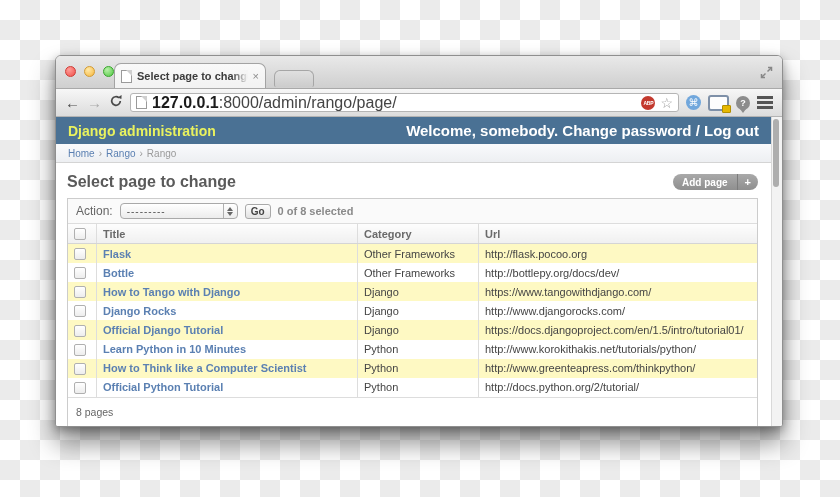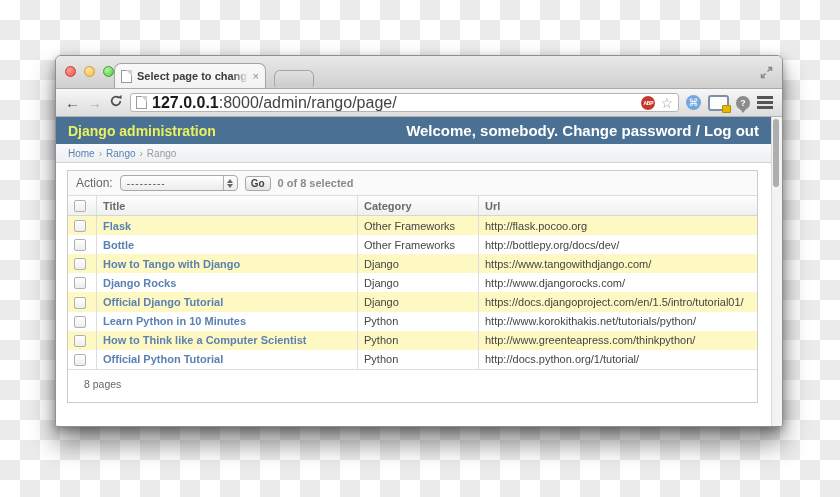--- a/index.html
+++ b/index.html
@@ -114,21 +114,21 @@
   .col-check{width:16px;}
   .col-title{width:248px;}
   .col-category{width:108px;margin-left:38px;}
   tr.row-odd{background:#fef9c3;}
   tr.row-even{background:#fff;}
   tbody th{font-weight:bold;}
   .page-link{color:#5b80b2;text-decoration:none;}
   td.cell-text{color:#444;}
   .checkbox{display:inline-block;width:10px;height:10px;border:1px solid #b0b0b0;border-radius:2px;
     background:linear-gradient(#fff,#ededed);vertical-align:middle;}
-  .paginator{padding:8px 8px 12px;font-size:10.5px;color:#666;margin-left:8px;}
+  .paginator{padding:8px 8px 12px;font-size:10.5px;color:#666;}
 </style>
 </head>
 <body>
 
 <div class="window">
 
   <div class="titlebar">
     <div class="lights">
       <span class="light red"></span>
       <span class="light yellow"></span>
@@ -191,20 +191,27 @@
 
       <div class="breadcrumbs">
         <span class="crumb-link">Home</span>
         <span>›</span>
         <span class="crumb-link">Rango</span>
         <span>›</span>
         <span>Rango</span>
       </div>
 
       <div class="content">
+        <div class="content-header">
+          <span class="page-h1">Select page to change</span>
+          <span class="add-btn">
+            <span class="add-label">Add page</span>
+            <span class="add-plus">+</span>
+          </span>
+        </div>
 
         <div class="module">
           <div class="actions-bar">
             <span class="action-label">Action:</span>
             <span class="action-select">
               <span class="action-value">---------</span>
               <span class="spinner">
                   <span class="tri-up"></span>
                   <span class="tri-down"></span>
                 </span>
@@ -262,21 +269,21 @@
                 <tr class="row-odd">
                   <td class="col-check"><span class="checkbox"></span></td>
                   <th class="col-title"><a class="page-link">How to Think like a Computer Scientist</a></th>
                   <td class="col-category cell-text">Python</td>
                   <td class="cell-text">http://www.greenteapress.com/thinkpython/</td>
                 </tr>
                 <tr class="row-even">
                   <td class="col-check"><span class="checkbox"></span></td>
                   <th class="col-title"><a class="page-link">Official Python Tutorial</a></th>
                   <td class="col-category cell-text">Python</td>
-                  <td class="cell-text">http://docs.python.org/1/tutorial/</td>
+                  <td class="cell-text">http://docs.python.org/2/tutorial/</td>
                 </tr>
               </tbody>
           </table>
 
           <div class="paginator">8 pages</div>
         </div>
       </div>
 
     </div>
     <div class="scrollbar">

